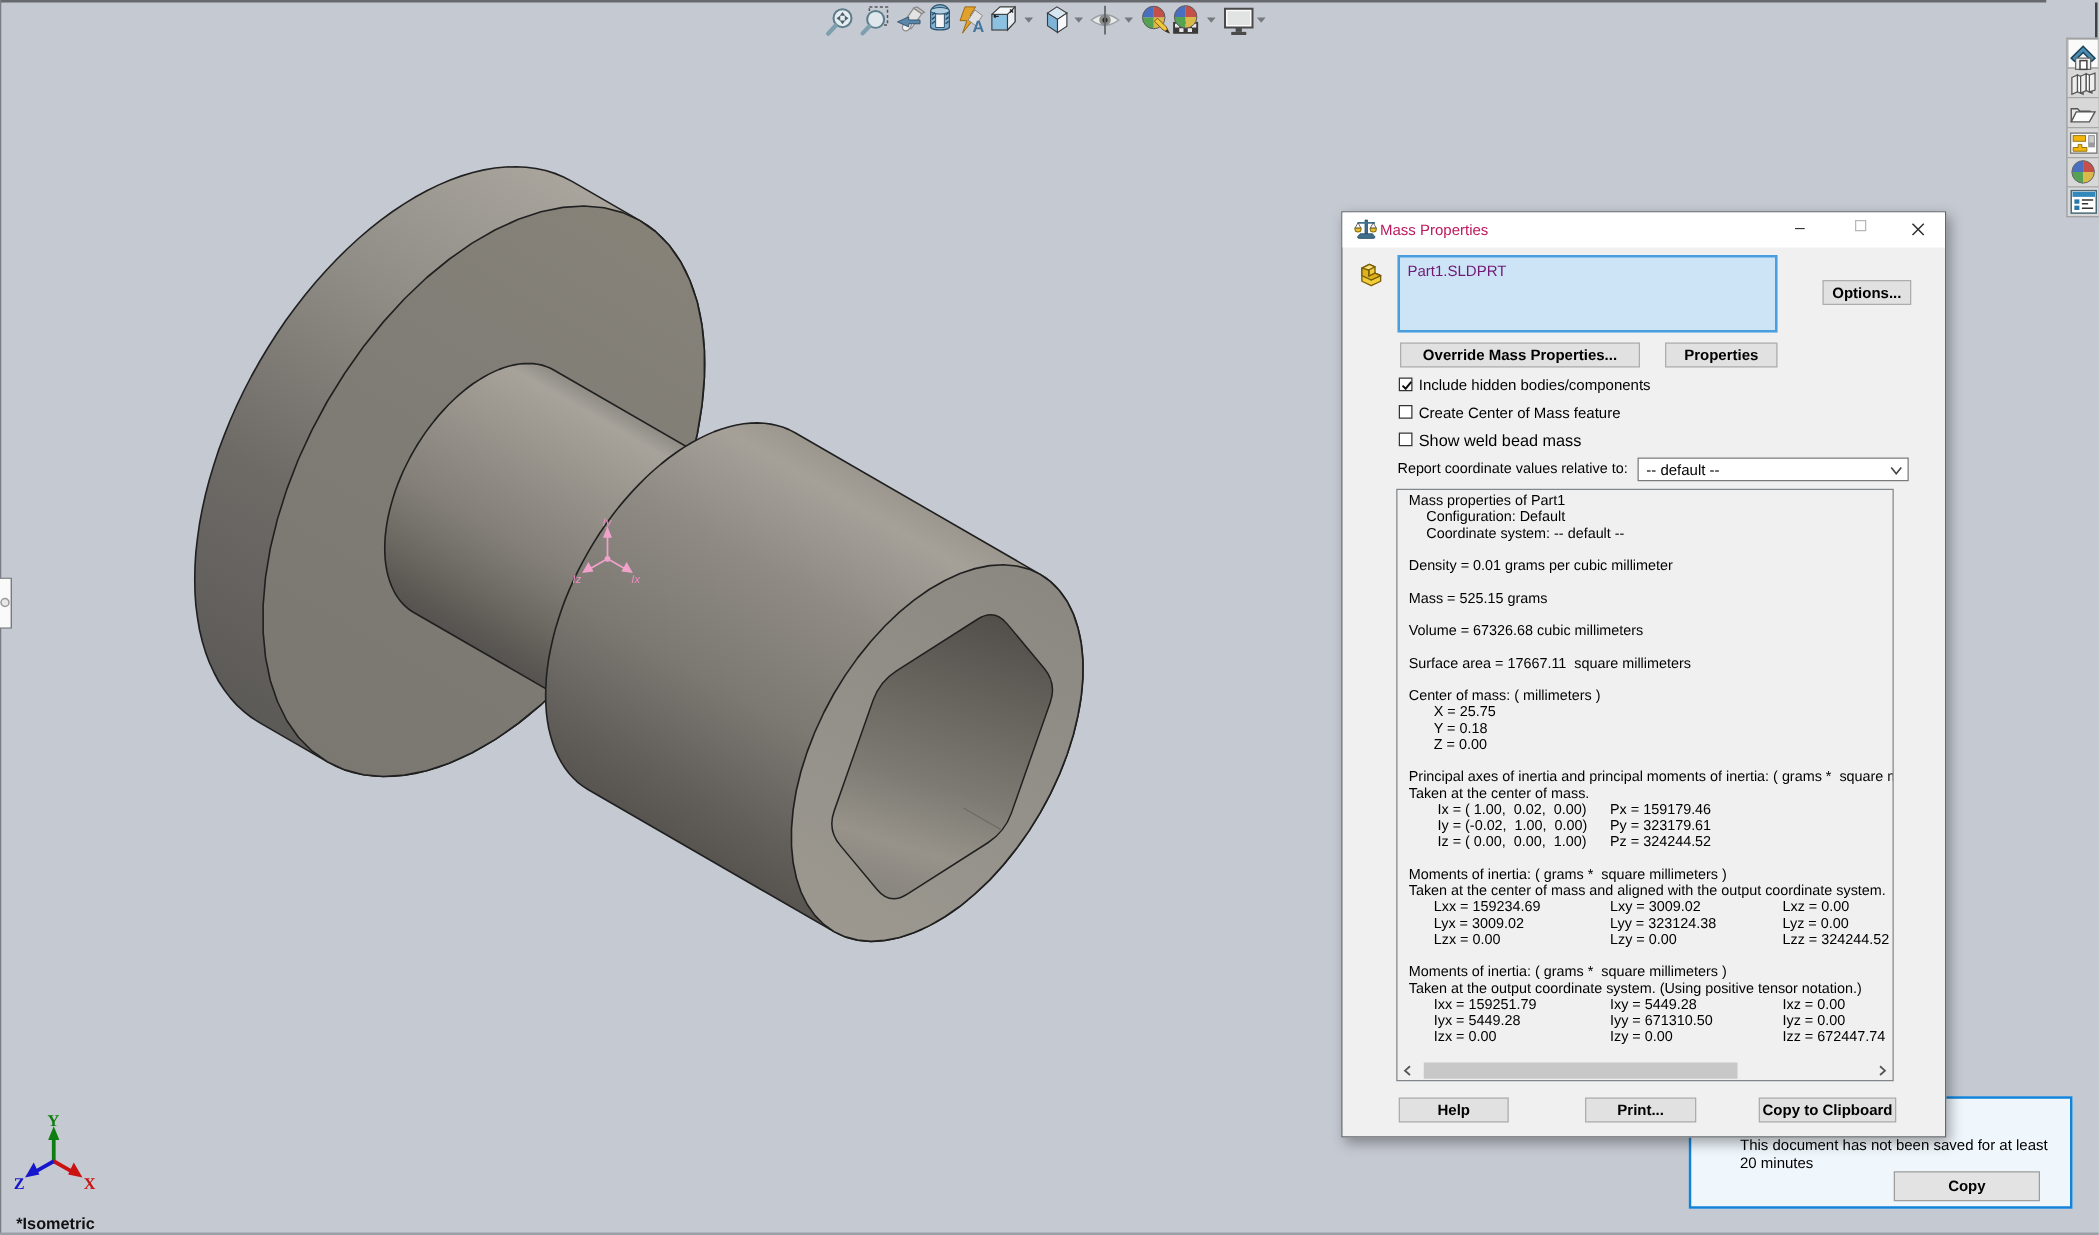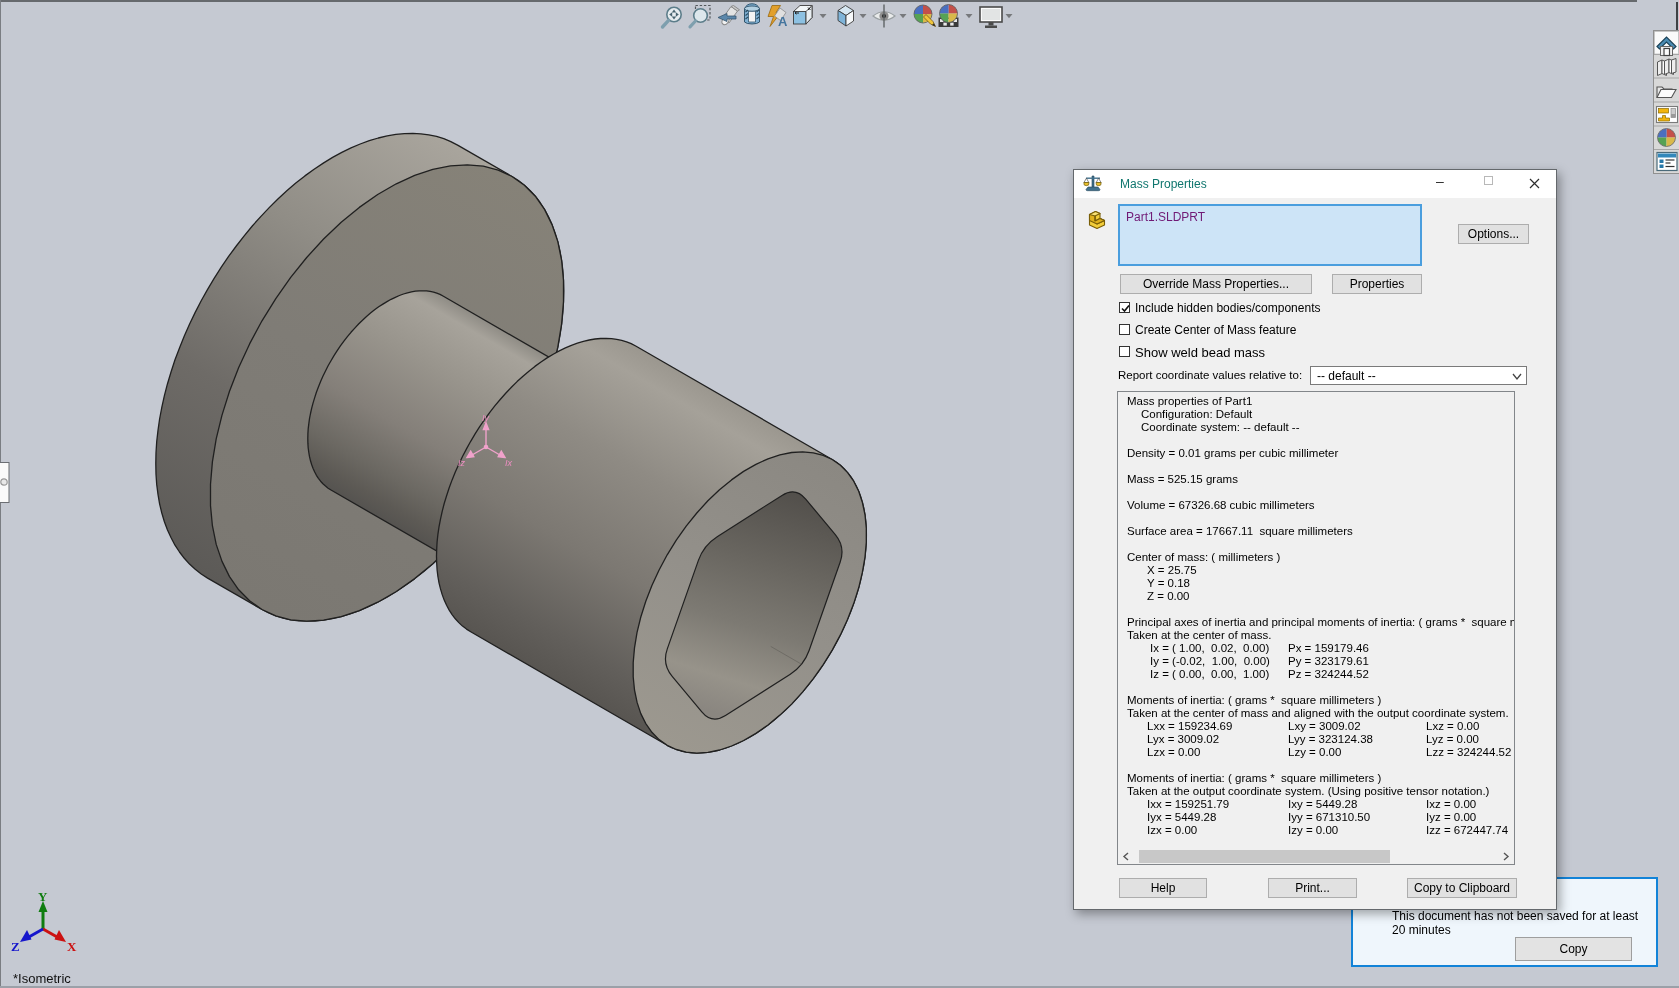--- a/index.html
+++ b/index.html
@@ -1,17 +1,17 @@
 <!DOCTYPE html>
 <html><head><meta charset="utf-8"><style>
 * { margin:0; padding:0; box-sizing:border-box; }
 html,body { width:1679px; height:988px; overflow:hidden; font-family:"Liberation Sans",sans-serif; }
 body { background:#c5c9d2; position:relative; }
 .abs { position:absolute; }
-.btn { position:absolute; background:#e1e1e1; border:1px solid #adadad; font-size:12px; text-align:center; color:#000; }
+.btn { position:absolute; background:#e1e1e1; border:1px solid #adadad; font-size:12px; text-align:center; color:#000;font-weight:bold; }
 </style></head>
 <body>
 <div class="abs" style="left:0;top:0;width:1637px;height:2px;background:#66696d"></div>
 <div class="abs" style="left:0;top:0;width:1px;height:988px;background:#7a7d82"></div>
 <div class="abs" style="left:1676px;top:2px;width:2px;height:28px;background:#3f4144"></div>
 <div class="abs" style="left:0;top:986px;width:1679px;height:2px;background:#9ba0a8"></div>
 <svg width="1679" height="988" viewBox="0 0 1679 988" xmlns="http://www.w3.org/2000/svg" style="position:absolute;left:0;top:0">
 <defs>
 <linearGradient id="gband" gradientUnits="userSpaceOnUse" x1="458" y1="145" x2="208" y2="578">
 <stop offset="0" stop-color="#a9a59d"></stop>
@@ -243,39 +243,39 @@
         <line x1="1665.5" y1="160" x2="1674.5" y2="160"></line>
         <line x1="1665.5" y1="163" x2="1670.5" y2="163"></line>
         <line x1="1665.5" y1="166.5" x2="1674.5" y2="166.5"></line>
       </g>
 </g>
 </svg>
 <svg class="abs" width="12" height="41" style="left:0;top:462px">
     <rect x="-2" y="0.5" width="11" height="40" fill="#fafafa" stroke="#6b6e73"></rect>
     <circle cx="4" cy="20" r="3.2" fill="#e8e8e8" stroke="#9a9a9a" stroke-width="1.2"></circle>
   </svg>
-<div class="abs" style="left:13px;top:971px;font-size:13px;font-weight:normal;color:#111">*Isometric</div>
+<div class="abs" style="left:13px;top:971px;font-size:13px;font-weight:bold;color:#111">*Isometric</div>
 
 <div class="abs" style="left:1351px;top:877px;width:307px;height:90px;background:#eff6fc;border:2px solid #1283d8">
   <div class="abs" style="left:39px;top:31px;width:260px;font-size:12px;line-height:13.5px;color:#000">This document has not been saved for at least 20 minutes</div>
   <div class="btn" style="left:162px;top:58px;width:117px;height:24px;line-height:22px;background:#e3e3e3;border-color:#9e9e9e">Copy</div>
 </div>
 
 <div class="abs" style="left:1073px;top:169px;width:484px;height:741px;background:#f0f0f0;border:1px solid #64686c;box-shadow:3px 4px 10px rgba(0,0,0,0.35)">
   <div class="abs" style="left:0;top:0;width:482px;height:28px;background:#ffffff">
     <svg width="19" height="18" viewBox="0 0 19 18" style="position:absolute;left:9px;top:5px">
 <path d="M9,1 h2 v12 h-2Z" fill="#41708c" stroke="#24465c" stroke-width="0.6"></path>
 <path d="M3,3.2 L17,3.2" stroke="#41708c" stroke-width="1.4"></path>
 <path d="M5,12 h10 l2,2.5 q0,1.2 -1.5,1.2 h-11 q-1.5,0 -1.5,-1.2Z" fill="#41708c" stroke="#24465c" stroke-width="0.6"></path>
 <path d="M1,7.5 l2.4,-4.3 l2.4,4.3Z" fill="none" stroke="#555" stroke-width="0.7"></path>
 <path d="M0.8,7.5 h5.2 l-0.5,2.6 q-2.1,1.1 -4.2,0Z" fill="#e9bf2b" stroke="#6e5a08" stroke-width="0.7"></path>
 <path d="M13.2,7.5 l2.4,-4.3 l2.4,4.3Z" fill="none" stroke="#555" stroke-width="0.7"></path>
 <path d="M13,7.5 h5.2 l-0.5,2.6 q-2.1,1.1 -4.2,0Z" fill="#e9bf2b" stroke="#6e5a08" stroke-width="0.7"></path>
 </svg>
-    <span class="abs" style="left:46px;top:7px;font-size:12px;color:#0f766e">Mass Properties</span>
+    <span class="abs" style="left:30px;top:7px;font-size:12px;color:#be185d">Mass Properties</span>
     <span class="abs" style="left:362px;top:3px;font-size:14px;color:#333">–</span>
     <span class="abs" style="left:410px;top:6px;width:9px;height:9px;border:1px solid #b8b8b8"></span>
     <svg class="abs" width="12" height="12" style="left:455px;top:8px">
         <path d="M1,1 L10,10 M10,1 L1,10" stroke="#2e2e2e" stroke-width="1.2"></path>
       </svg>
   </div>
   <svg width="22" height="22" viewBox="0 0 22 22" style="position:absolute;left:13px;top:38px">
 <g stroke="#7a5f08" stroke-width="1.1" stroke-linejoin="round">
 <polygon points="2.5,6.5 8.5,3.5 13,5.5 13,10.5 17.5,12.5 17.5,17 10,20.5 2.5,17" fill="#f2cd3a"></polygon>
 <polygon points="2.5,6.5 8.5,3.5 13,5.5 8,8 8,13 13,10.5 17.5,12.5 10,16" fill="#f8e277"></polygon>

